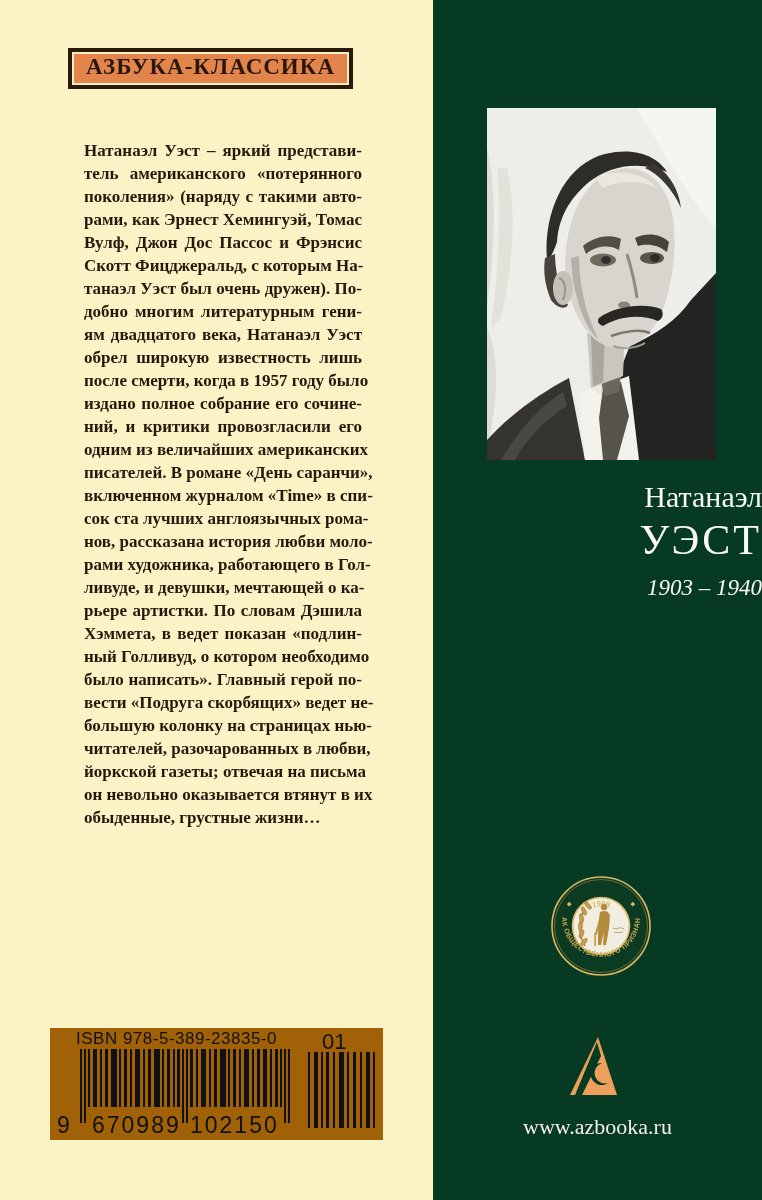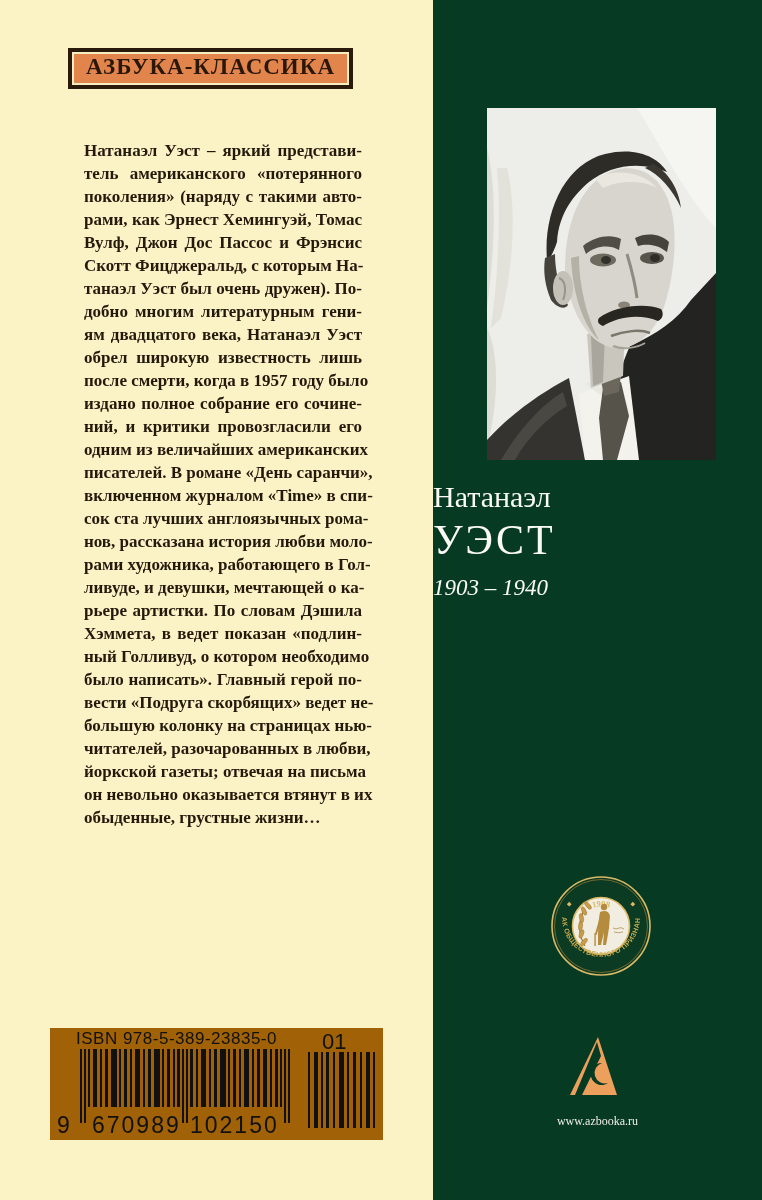--- a/index.html
+++ b/index.html
@@ -16,31 +16,31 @@
 
   
   .annotation { position:absolute; left:84px; top:139px; width:278px; color:#241A0C; }
   .annotation .line { height:23px; line-height:23px; font-size:17px; font-weight:700; text-align:justify; text-align-last:justify; white-space:nowrap; }
   .annotation .line:last-child { text-align-last:left; }
 
   
   .portrait { position:absolute; left:487px; top:108px; width:229px; height:352px; }
 
   
-  .author-block { position:absolute; left:433px; top:480px; width:329px; text-align:left; color:#FAF9F4; }
+  .author-block { position:absolute; left:433px; top:480px; width:329px; text-align:right; color:#FAF9F4; }
   .author-first { font-size:30px; line-height:34px; }
   .author-last { font-size:42px; line-height:46px; letter-spacing:3px; margin-top:3px; }
   .author-years { font-size:23px; font-style:italic; margin-top:12px; }
 
   
   .medal { position:absolute; left:551px; top:876px; width:100px; height:100px; }
 
   
   .logo { position:absolute; left:570px; top:1036px; width:48px; height:60px; }
-  .site-url { position:absolute; left:433px; top:1114px; width:329px; text-align:center; color:#F2EFE8; font-size:12px; }
+  .site-url { position:absolute; left:433px; top:1114px; width:329px; text-align:center; color:#F2EFE8; font-size:22px; }
 
   
   .barcode-box { position:absolute; left:50px; top:1028px; width:333px; height:112px; background:#a16207; font-family:"Liberation Sans", sans-serif; color:#111; }
   .isbn-label { position:absolute; left:26px; top:1px; font-size:17px; letter-spacing:0.5px; }
   .addon-label { position:absolute; left:272px; top:1px; font-size:22px; }
   .main-barcode { position:absolute; left:30px; top:21px; }
   .addon-barcode { position:absolute; left:258px; top:24px; }
   .digits-row { position:absolute; left:0; top:84px; width:333px; height:26px; font-size:23px; letter-spacing:2px; }
   .digits-row .d9   { position:absolute; left:7px; }
   .digits-row .dg1  { position:absolute; left:42px; }

